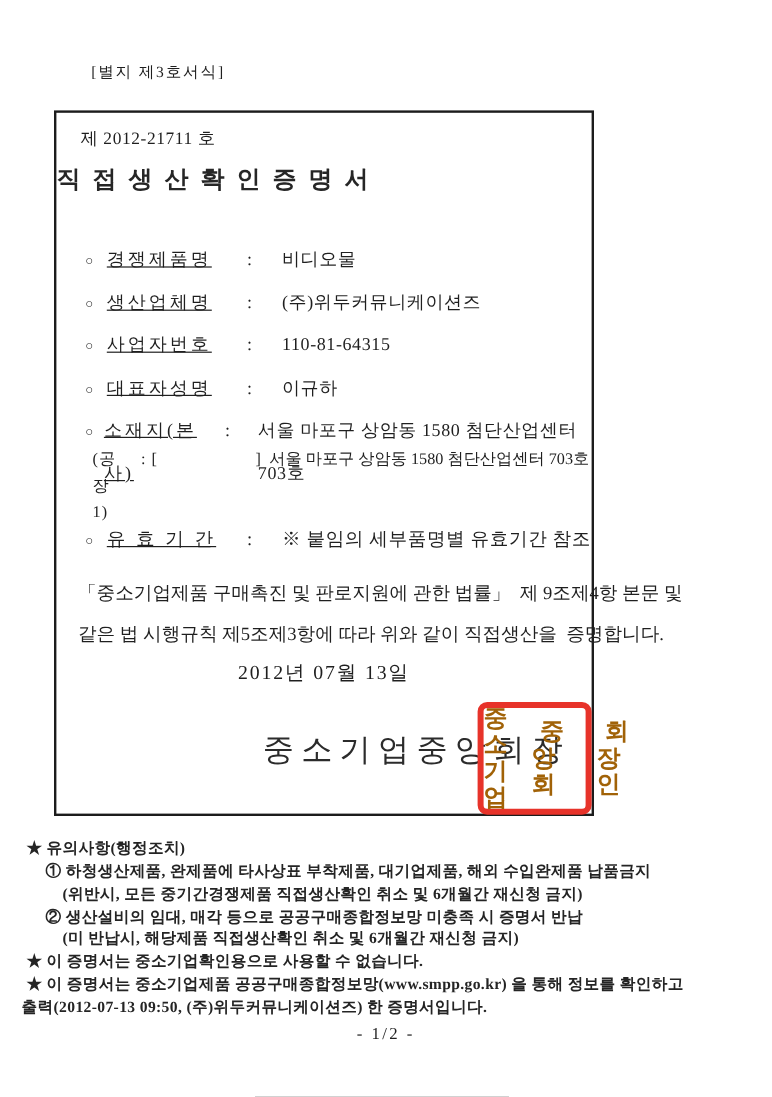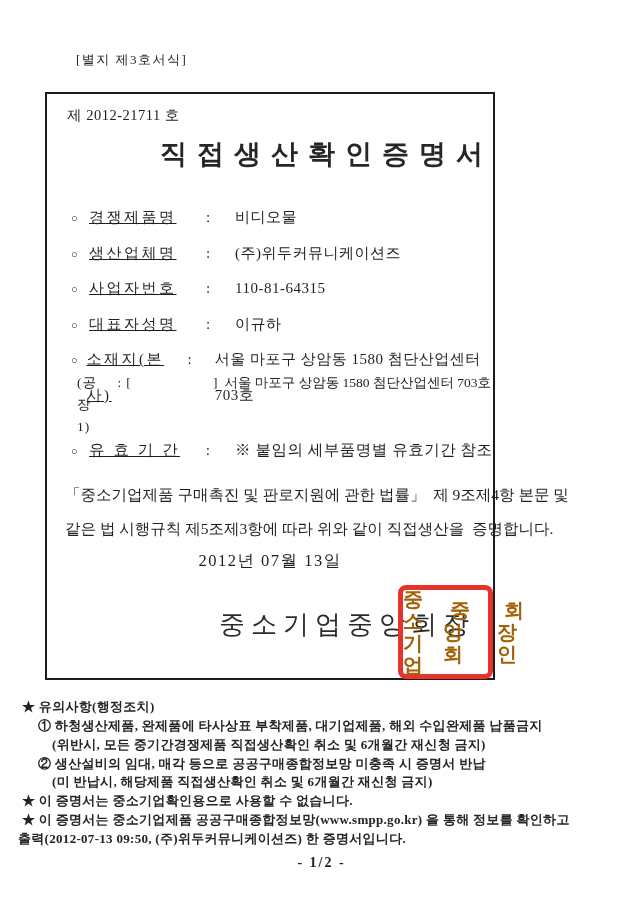--- a/index.html
+++ b/index.html
@@ -21,22 +21,22 @@
     position:absolute; left:45px; top:92px;
     width:450px; height:588px;
     border:2px solid #1c1c1c;
   }
   .doc-no {
     position:absolute; left:20px; top:12px;
     font-size:14.5px; letter-spacing:0.5px;
   }
   .cert-title {
     position:absolute; top:42px; left:0; width:100%;
-    text-align:right;
-    font-size:27px; font-weight:bold; letter-spacing:10px;
+    text-align:left;
+    font-size:20px; font-weight:bold; letter-spacing:10px;
     color:#262626;
   }
   .fields { position:absolute; left:24px; top:106px; right:10px; }
   .field-row {
     display:flex; align-items:baseline;
     height:35.5px; line-height:35.5px;
     font-size:15px;
   }
   .field-bullet { width:18px; font-size:11px; }
   .field-label { width:106px; letter-spacing:2.5px;text-decoration:underline; }
@@ -92,21 +92,21 @@
   .n-heading { left:22px; top:698px; }
   .n-0 { left:38px; top:717px; }
   .n-1 { left:52px; top:736px; }
   .n-2 { left:38px; top:755px; }
   .n-3 { left:52px; top:773px; }
   .n-4 { left:22px; top:792px; }
   .n-5 { left:22px; top:811px; }
   .n-6 { left:18px; top:830px; }
   .page-footer {
     position:absolute; top:855px; left:0; width:100%;
-    text-align:center; font-size:14px; font-weight:bold;
+    text-align:center; font-size:14px; font-weight:normal;
     letter-spacing:2px;
   }
 </style>
 </head>
 <body>
 
 <div class="page">
 
   <div class="form-ref">[별지 제3호서식]</div>
 

